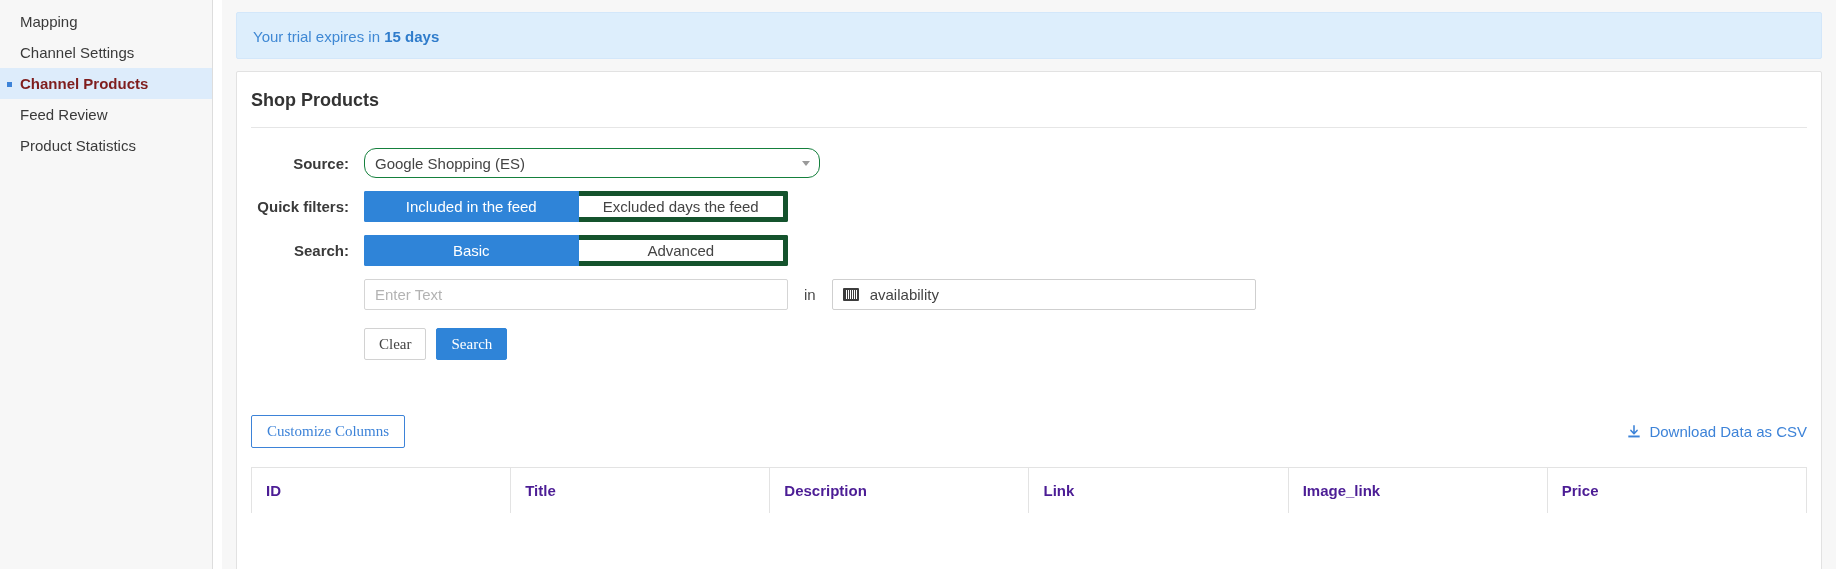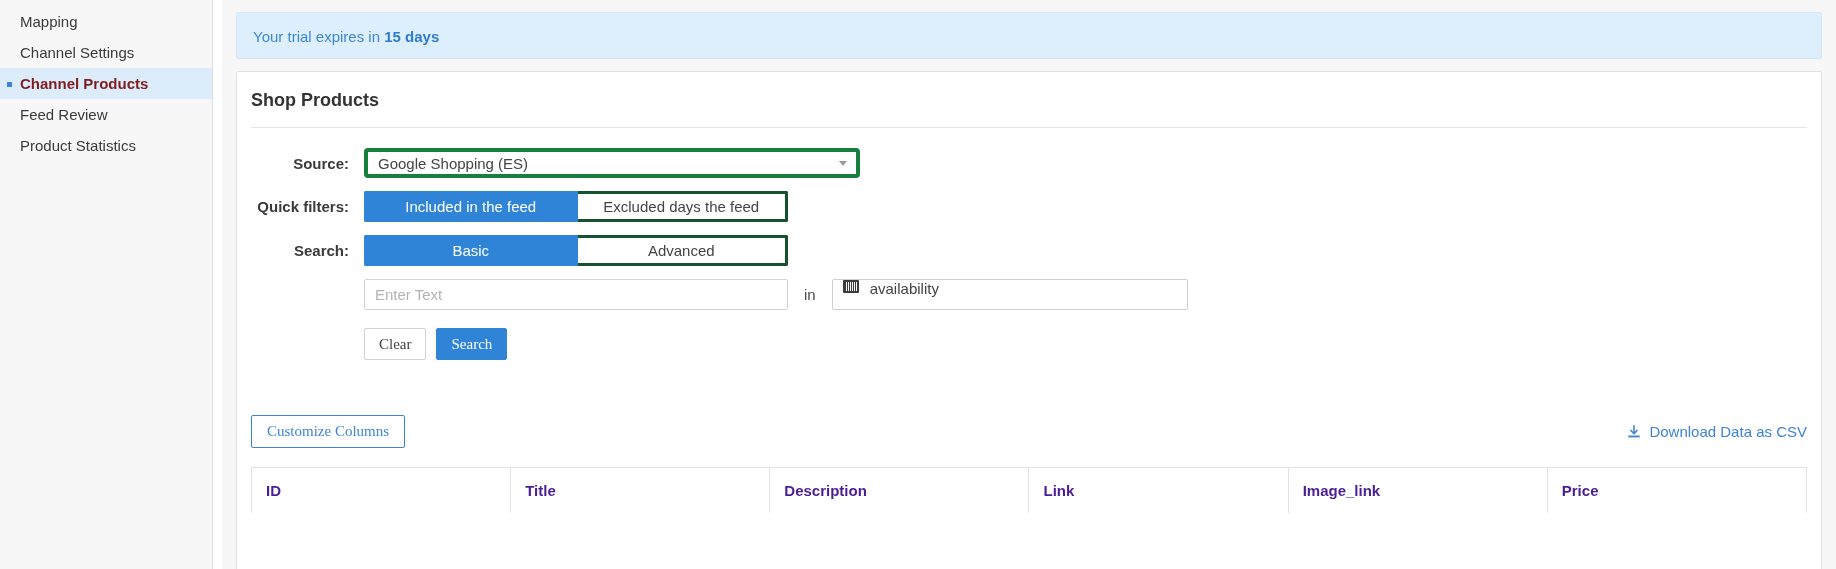--- a/index.html
+++ b/index.html
@@ -119,25 +119,25 @@
     font-weight: bold;
     font-size: 15px;
     color: #3a3a3a;
     padding-right: 15px;
     box-sizing: border-box;
   }
 
   
   .select {
     position: relative;
-    width: 496px;
+    width: 456px;
     height: 30px;
-    border: 4px solid #15803d;
-    background: #ffffff;
-    border-radius: 4px;
+    border: 1px solid #15803d;
+    background: #ffffff;
+    border-radius: 12px;
     box-sizing: border-box;
     display: flex;
     align-items: center;
     padding: 0 26px 0 10px;
     font-size: 15px;
     color: #444444;
     cursor: pointer;
   }
   .select .caret {
     position: absolute;
@@ -158,21 +158,21 @@
     height: 31px;
     border-radius: 2px;
     overflow: hidden;
   }
   .toggle {
     flex: 1;
     display: flex;
     align-items: center;
     justify-content: center;
     font-size: 15px;
-    border: 3px solid #14532d;
+    border: 5px solid #14532d;
     box-sizing: border-box;
     background: #ffffff;
     color: #444444;
     cursor: pointer;
   }
   .toggle + .toggle { border-left: none; }
   .toggle.active {
     background: #2f84d8;
     border-color: #2f84d8;
     color: #ffffff;
@@ -194,27 +194,28 @@
     background: #ffffff;
   }
   .text-input::placeholder { color: #b3b3b3; }
   .in-word {
     margin: 0 16px;
     font-size: 15px;
     color: #4a4a4a;
   }
   .field-select {
     position: relative;
-    width: 356px;
+    width: 424px;
     height: 31px;
     border: 1px solid #cfcfcf;
     background: #ffffff;
     border-radius: 2px;
     box-sizing: border-box;
     display: flex;
+    align-items: center;
     padding: 0 26px 0 10px;
     font-size: 15px;
     color: #444444;
     cursor: pointer;
   }
   .barcode-icon {
     width: 16px;
     height: 13px;
     background: #3c3c3c;
     margin-right: 11px;

